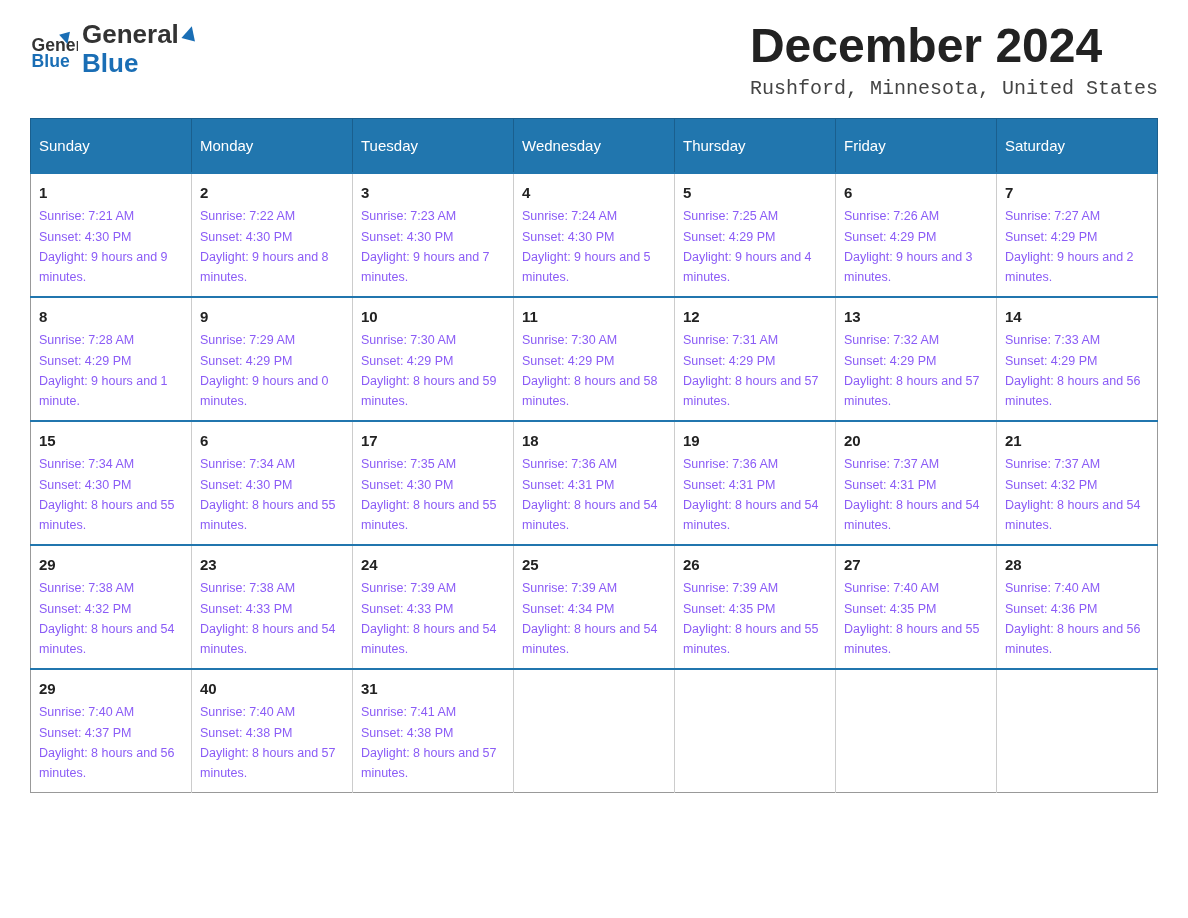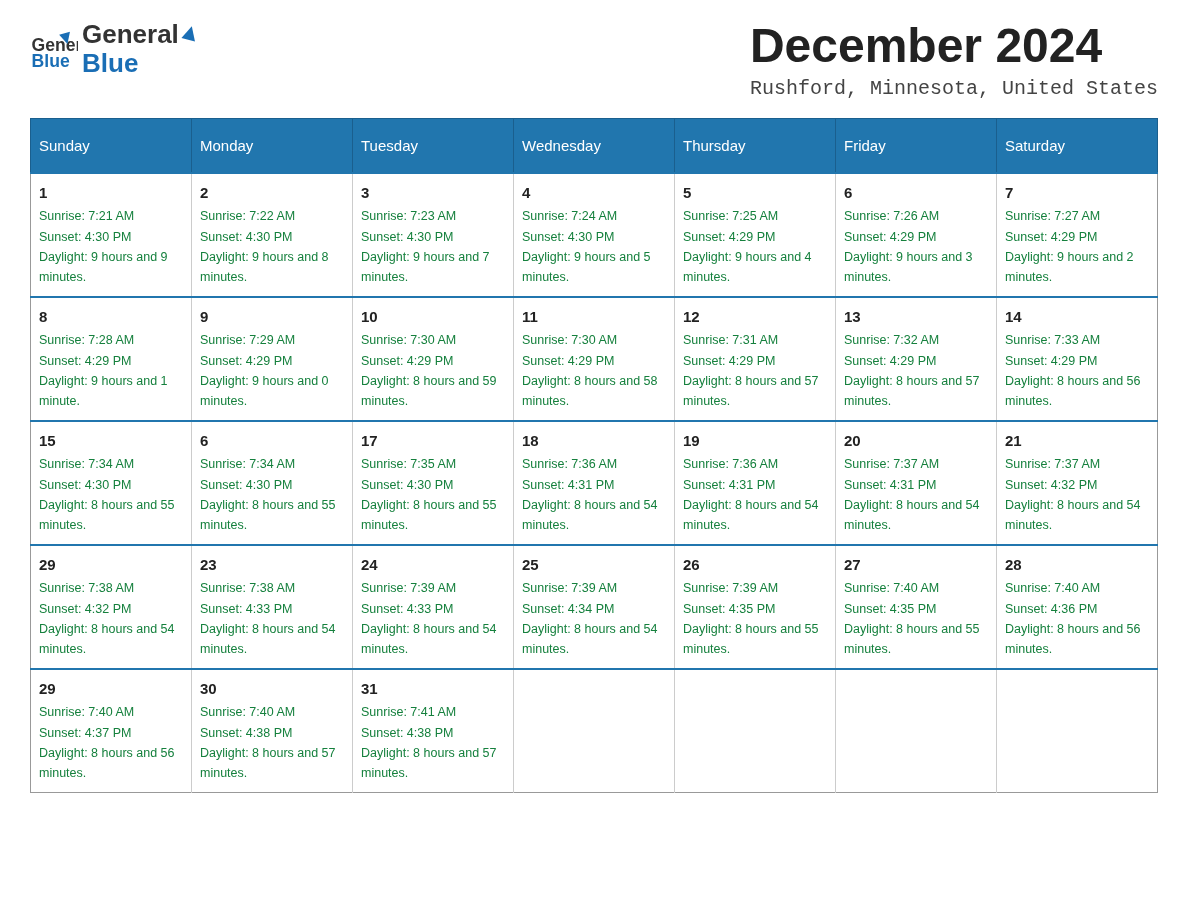--- a/index.html
+++ b/index.html
@@ -65,21 +65,21 @@
     }
     .day-number {
       font-size: 15px;
       font-weight: bold;
       color: #222;
       display: block;
       margin-bottom: 2px;
     }
     .day-info {
       font-size: 12.5px;
-      color: #15803d;
+      color: #8b5cf6;
       line-height: 1.55;
     }
     .empty-cell {
       background: #fff;
     }
     .logo-wrapper {
       display: flex;
       align-items: center;
       gap: 0px;
     }
@@ -262,21 +262,21 @@
         <span class="day-number">28</span>
         <span class="day-info">Sunrise: 7:40 AM<br>Sunset: 4:36 PM<br>Daylight: 8 hours and 56 minutes.</span>
       </td>
       </tr>
       <tr>
         <td>
         <span class="day-number">29</span>
         <span class="day-info">Sunrise: 7:40 AM<br>Sunset: 4:37 PM<br>Daylight: 8 hours and 56 minutes.</span>
       </td>
         <td>
-        <span class="day-number">30</span>
+        <span class="day-number">40</span>
         <span class="day-info">Sunrise: 7:40 AM<br>Sunset: 4:38 PM<br>Daylight: 8 hours and 57 minutes.</span>
       </td>
         <td>
         <span class="day-number">31</span>
         <span class="day-info">Sunrise: 7:41 AM<br>Sunset: 4:38 PM<br>Daylight: 8 hours and 57 minutes.</span>
       </td>
         <td class="empty-cell"></td>
         <td class="empty-cell"></td>
         <td class="empty-cell"></td>
         <td class="empty-cell"></td>

